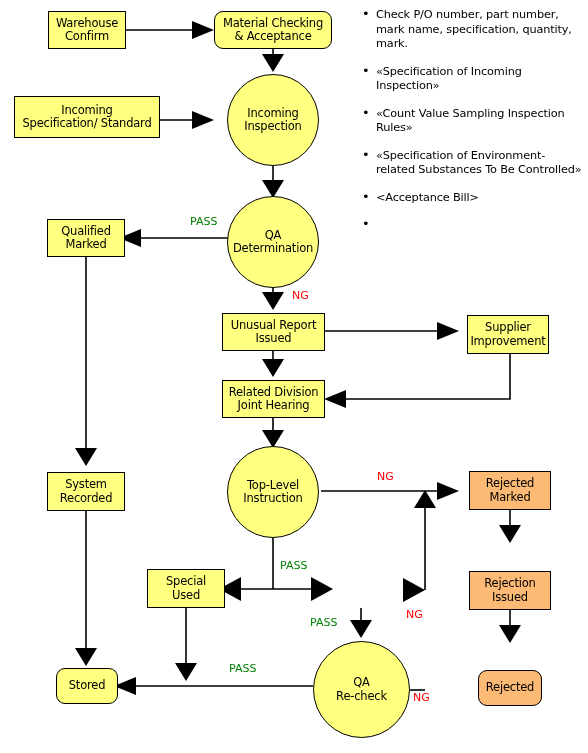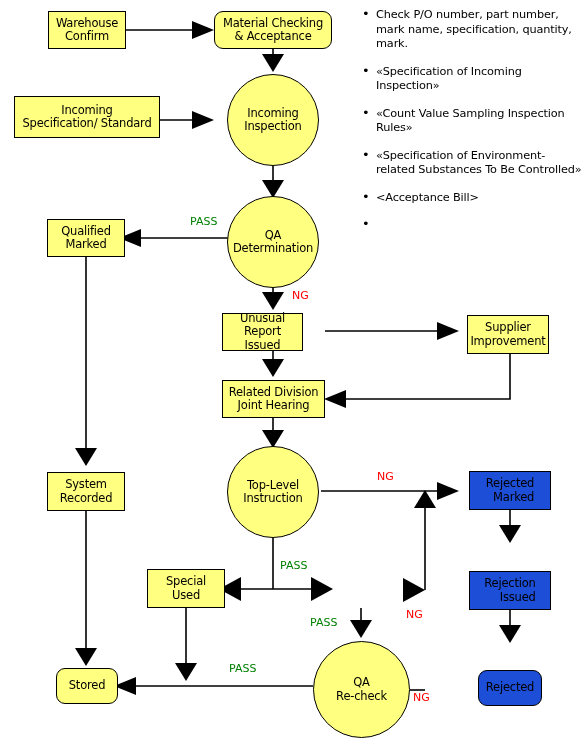--- a/index.html
+++ b/index.html
@@ -42,21 +42,21 @@
     border-radius: 0;
   }
   .rounded {
     background: #ffff80;
     border-radius: 9px;
   }
   .circle {
     background: #ffff80;
     border-radius: 50%;
   }
-  .pink { background: #1d4ed8; text-align: right; }
+  .pink { background: #fdba74; }
   .edge-label {
     position: absolute;
     font-size: 11px;
     line-height: 12px;
     font-family: "DejaVu Sans", sans-serif;
     white-space: nowrap;
   }
   .lbl-pass { color: #008000; }
   .lbl-ng { color: #ff0000; }
   #notes {
@@ -173,21 +173,21 @@
 
   <div class="node circle" style="left:227px; top:74px;  width:92px;  height:92px;">Incoming
 Inspection</div>
 
   <div class="node circle" style="left:227px; top:196px; width:92px;  height:92px;">QA
 Determination</div>
 
   <div class="node rect" style="left:47px;  top:219px; width:78px;  height:38px;">Qualified
 Marked</div>
 
-  <div class="node rect" style="left:222px; top:313px; width:81px; height:38px;">Unusual Report
+  <div class="node rect" style="left:222px; top:313px; width:103px; height:38px;">Unusual Report
 Issued</div>
 
   <div class="node rect" style="left:467px; top:315px; width:82px;  height:39px;">Supplier
 Improvement</div>
 
   <div class="node rect" style="left:222px; top:380px; width:103px; height:38px;">Related Division
 Joint Hearing</div>
 
   <div class="node rect" style="left:47px;  top:472px; width:78px;  height:39px;">System
 Recorded</div>

